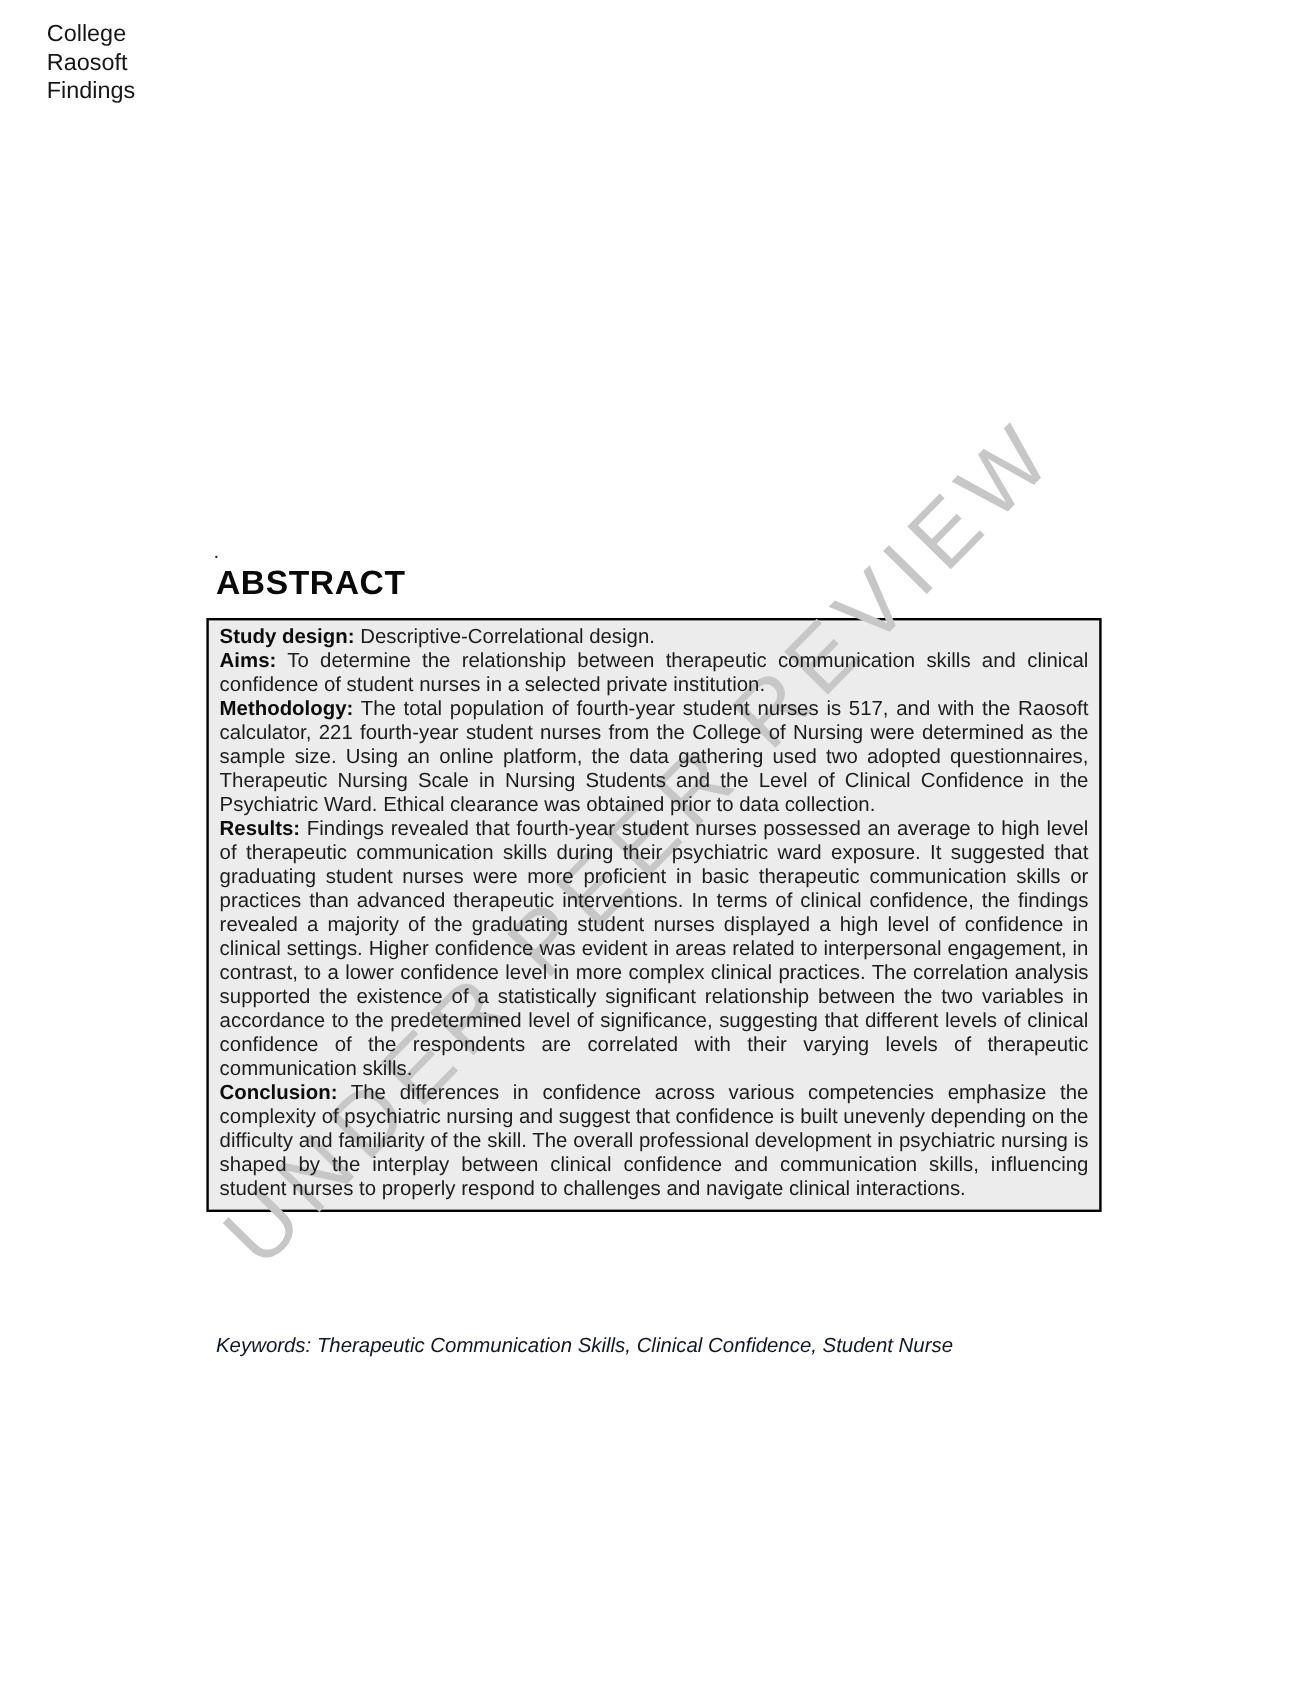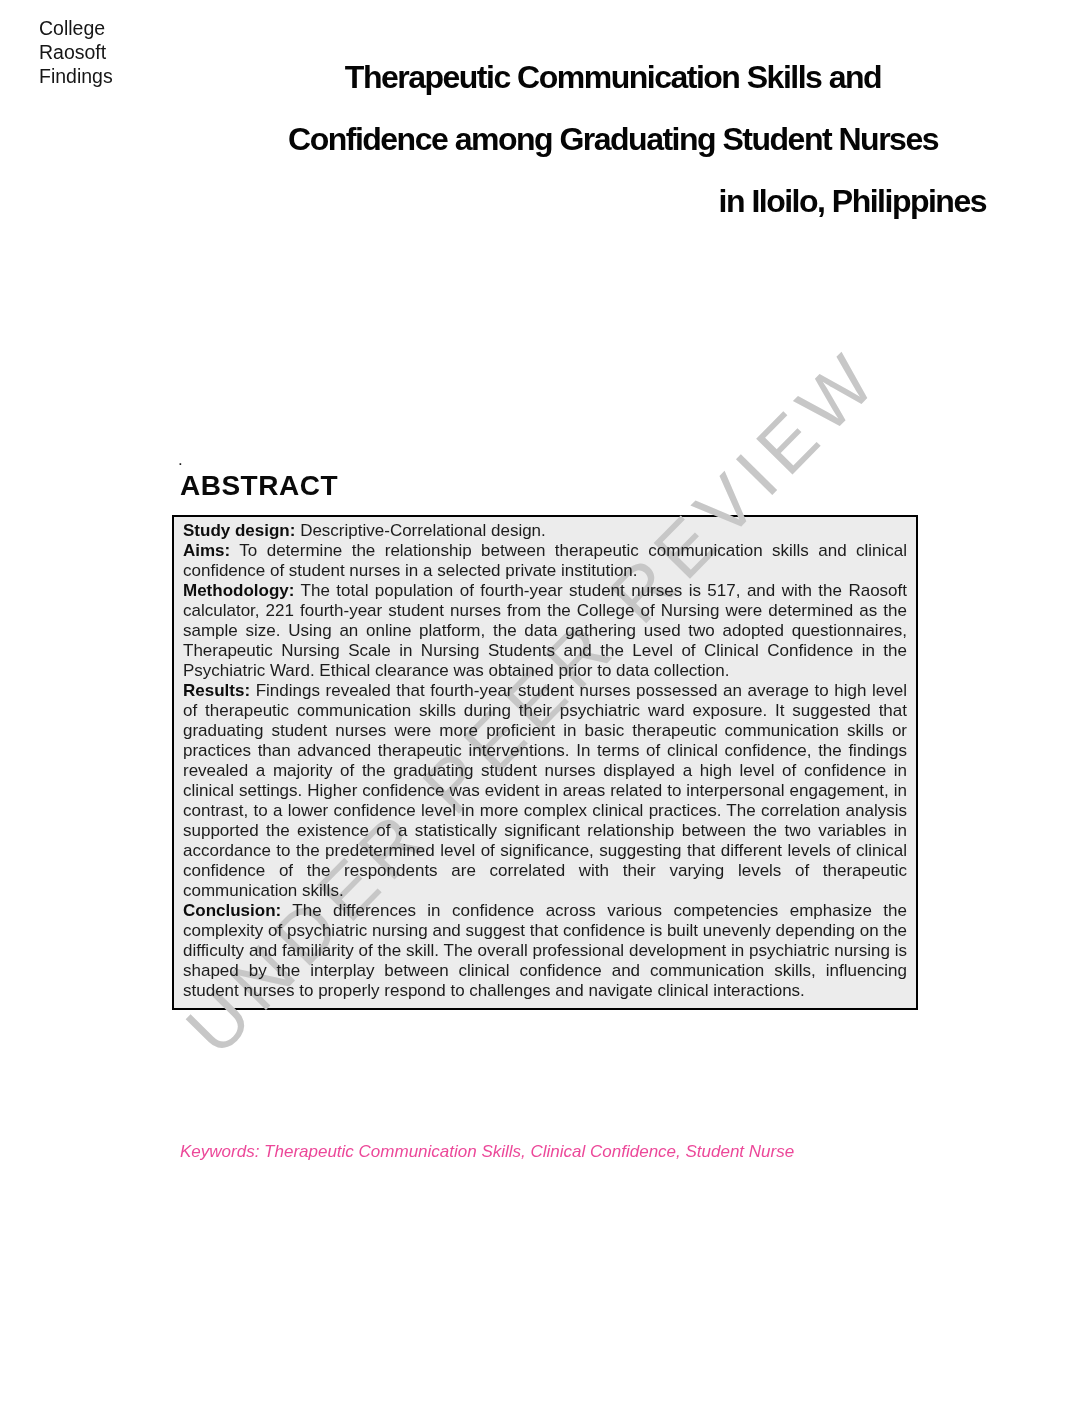--- a/index.html
+++ b/index.html
@@ -56,43 +56,37 @@
   .abstract-box p {
     margin: 0; text-align: justify;
     font-size: 17px; line-height: 20px;
     position: relative; z-index: 2;
     color: #1c1c1c;
   }
   .abstract-box .lbl { font-weight: bold; color: #0d0d0d; }
 
   .keywords {
     position: absolute; left: 180px; top: 1112px;
-    font-size: 17px; font-style: italic; color: #ec4899;
+    font-size: 17px; font-style: italic; color: #0f172a;
     z-index: 2;
-    margin-top: 30px;
   }
 </style>
 </head>
 <body>
 
 <div class="page">
 
   <div class="watermark">UNDER PEER REVIEW</div>
 
   <div class="article-type">
     <div>College</div>
     <div>Raosoft</div>
     <div>Findings</div>
   </div>
 
-  <div class="title-block">
-    <div class="title-line center">Therapeutic Communication Skills and</div>
-    <div class="title-line center">Confidence among Graduating Student Nurses</div>
-    <div class="title-line right">in Iloilo, Philippines</div>
-  </div>
 
   <div class="stray-period">.</div>
 
   <div class="abstract-heading">ABSTRACT</div>
 
   <div class="abstract-box">
     <p><span class="lbl">Study design:</span> <span>Descriptive-Correlational design.</span></p>
     <p><span class="lbl">Aims:</span> <span>To determine the relationship between therapeutic communication skills and clinical confidence of student nurses in a selected private institution.</span></p>
     <p><span class="lbl">Methodology:</span> <span>The total population of fourth-year student nurses is 517, and with the Raosoft calculator, 221 fourth-year student nurses from the College of Nursing were determined as the sample size. Using an online platform, the data gathering used two adopted questionnaires, Therapeutic Nursing Scale in Nursing Students and the Level of Clinical Confidence in the Psychiatric Ward. Ethical clearance was obtained prior to data collection.</span></p>
     <p><span class="lbl">Results:</span> <span>Findings revealed that fourth-year student nurses possessed an average to high level of therapeutic communication skills during their psychiatric ward exposure. It suggested that graduating student nurses were more proficient in basic therapeutic communication skills or practices than advanced therapeutic interventions. In terms of clinical confidence, the findings revealed a majority of the graduating student nurses displayed a high level of confidence in clinical settings. Higher confidence was evident in areas related to interpersonal engagement, in contrast, to a lower confidence level in more complex clinical practices. The correlation analysis supported the existence of a statistically significant relationship between the two variables in accordance to the predetermined level of significance, suggesting that different levels of clinical confidence of the respondents are correlated with their varying levels of therapeutic communication skills.</span></p>

